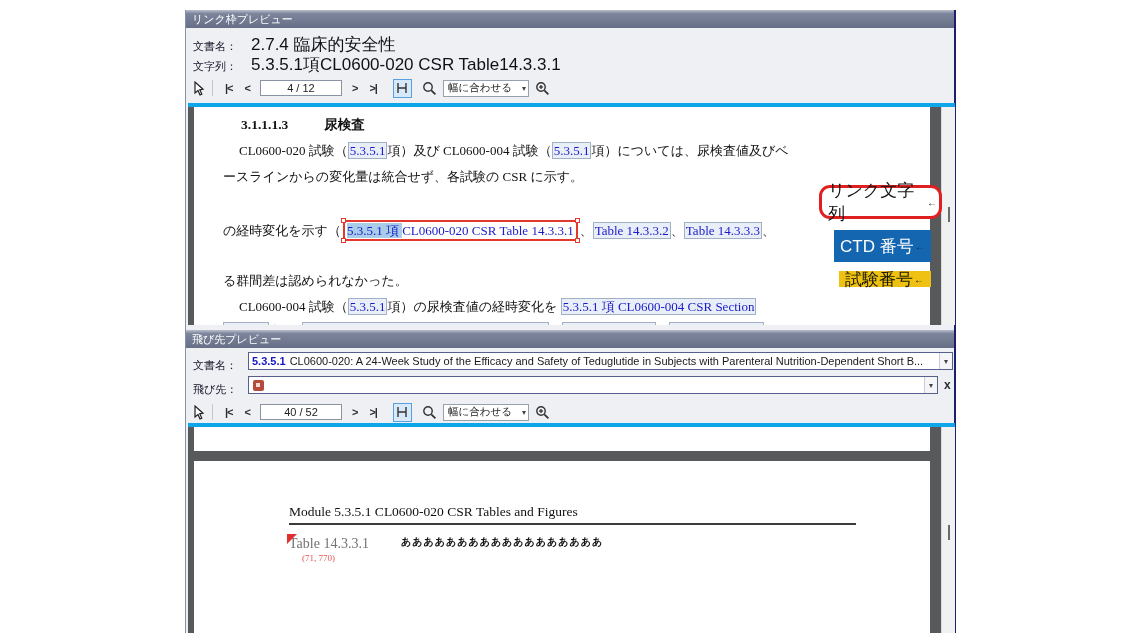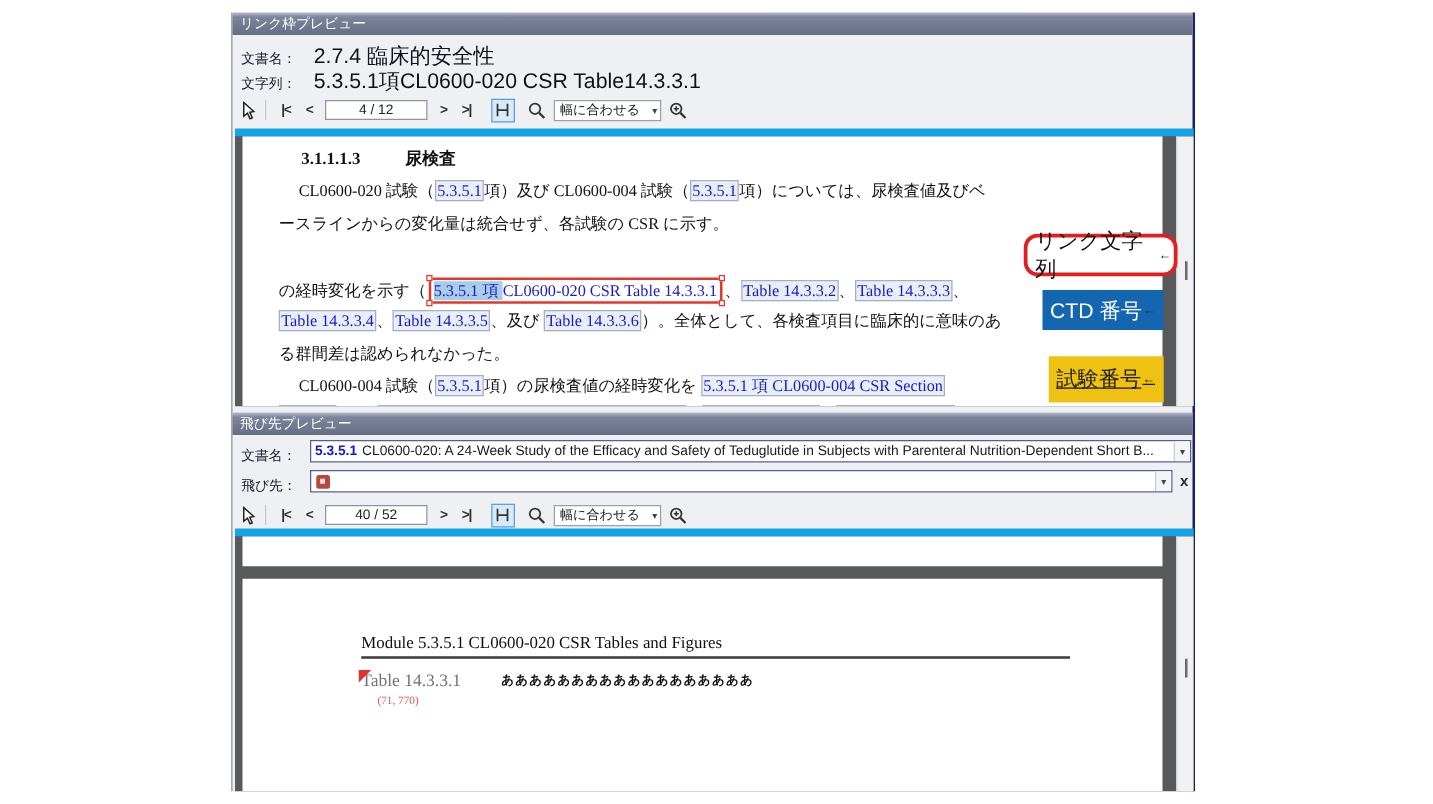--- a/index.html
+++ b/index.html
@@ -25,21 +25,21 @@
                color:#222; text-align:center; line-height:14px; display:inline-block; margin:0 4px; }
   .fitbtn { width:19px; height:19px; border:1px solid #5a9fe0; background:#d8e9fa; margin:0 6px 0 10px;
             display:inline-flex; align-items:center; justify-content:center; }
   .magbtn { margin:0 4px; display:inline-flex; }
   .zoomcombo { width:86px; height:17px; background:#fff; border:1px solid #96a0ae; font-size:10.5px;
                color:#222; display:inline-flex; align-items:center; padding:0 2px 0 4px; margin:0 2px; }
   .zoomcombo .zc-label { flex:1; overflow:hidden; white-space:nowrap; }
   .zoomcombo .dd { font-size:8px; color:#444; }
 
   
-  .docarea { position:absolute; left:2px; width:767px; background:#58595b; border-top:6px solid #0ea5e9; overflow:hidden; }
+  .docarea { position:absolute; left:2px; width:767px; background:#58595b; border-top:4px solid #0ea5e9; overflow:hidden; }
   .pg { position:absolute; background:#fff; }
   .gutter { position:absolute; right:0; top:0; bottom:0; width:14px; background:#f1f1f1; border-left:1px solid #d8d8d8; }
   .thumb { position:absolute; left:6px; width:2px; height:15px; background:#6b6b6b; }
 
   
   .doclines { position:absolute; inset:0; }
   .doc-line { position:absolute; white-space:nowrap; font-family:"Liberation Serif","DejaVu Serif",serif;
               font-size:13px; color:#121212; line-height:17px; }
   .h  { font-weight:bold; font-size:13.5px; }
   .h2 { margin-left:36px; }
@@ -134,35 +134,34 @@
     <div class="docarea" style="top:93px; height:222px;">
       <div class="pg" style="left:6px; width:736px; top:0; bottom:0;"></div>
       <div class="gutter">
           <div class="thumb" style="top:100px;"></div>
         </div>
       <div class="doclines" id="top-doc-lines">
           <div class="doc-line" style="left: 53px; top: 9px;"><span class="h">3.1.1.1.3</span><span class="h h2">尿検査</span></div>
           <div class="doc-line" style="left: 51px; top: 35px;"><span class="t">CL0600-020 試験（</span><span class="lk">5.3.5.1</span><span class="t">項）及び CL0600-004 試験（</span><span class="lk">5.3.5.1</span><span class="t">項）については、尿検査値及びベ</span></div>
           <div class="doc-line" style="left: 35px; top: 61px;"><span class="t">ースラインからの変化量は統合せず、各試験の CSR に示す。</span></div>
           <div class="doc-line" style="left: 35px; top: 113px;"><span class="t">の経時変化を示す（</span><span class="redbox"><i class="hdl tl"></i><i class="hdl tr"></i><i class="hdl bl"></i><i class="hdl br"></i><span class="hlB">5.3.5.1 項 </span><span class="lkin">CL0600-020 CSR Table 14.3.3.1</span></span><span class="t">、</span><span class="lk">Table 14.3.3.2</span><span class="t">、</span><span class="lk">Table 14.3.3.3</span><span class="t">、</span></div>
-          <div class="doc-line" style="left: 35px; top: 139px;"><span class="lk">Table 14.3.3.4</span><span class="t">、</span><span class="lk">Table 14.3.3.5</span><span class="t">、及び </span><span class="lk">Table 14.3.3.6</span><span class="t">）。全体として、各検査項目に臨床的に意味のあ</span></div>
           <div class="doc-line" style="left: 35px; top: 165px;"><span class="t">る群間差は認められなかった。</span></div>
           <div class="doc-line" style="left: 51px; top: 191px;"><span class="t">CL0600-004 試験（</span><span class="lk">5.3.5.1</span><span class="t">項）の尿検査値の経時変化を </span><span class="lk">5.3.5.1 項 CL0600-004 CSR Section</span></div>
           <div class="doc-line" style="left: 35px; top: 215px;"><span class="lk">12.4.1.3</span><span class="t"> 及び </span><span class="lk">5.3.5.1 項 CL0600-004 CSR Table 14.3.4.2.84</span><span class="t">、</span><span class="lk">Table 14.3.4.2.85</span><span class="t">、</span><span class="lk">Table 14.3.4.2.86</span><span class="t">、</span></div>
         </div>
 
       <div class="callout c-red" style="left:631px; top:78px; width:123px; height:34px;border-radius:11px;">
         <span>リンク文字列</span>
         <span class="ar">←</span>
       </div>
       <div class="callout c-blue" style="left:646px; top:123px; width:97px; height:32px;">
         <span>CTD 番号</span>
         <span class="ar">←</span>
       </div>
-      <div class="callout c-gold" style="left:651px; top:176px; width:92px; height:37px;text-decoration:underline;">
+      <div class="callout c-gold" style="left:651px; top:164px; width:92px; height:16px;">
         <span>試験番号</span>
         <span class="ar">←</span>
       </div>
     </div>
 
     <div class="titlebar" style="top:320px;">
       <span>飛び先プレビュー</span>
     </div>
     <div class="fieldrow" style="top:345px;">
       <span class="flabel">文書名：</span>

